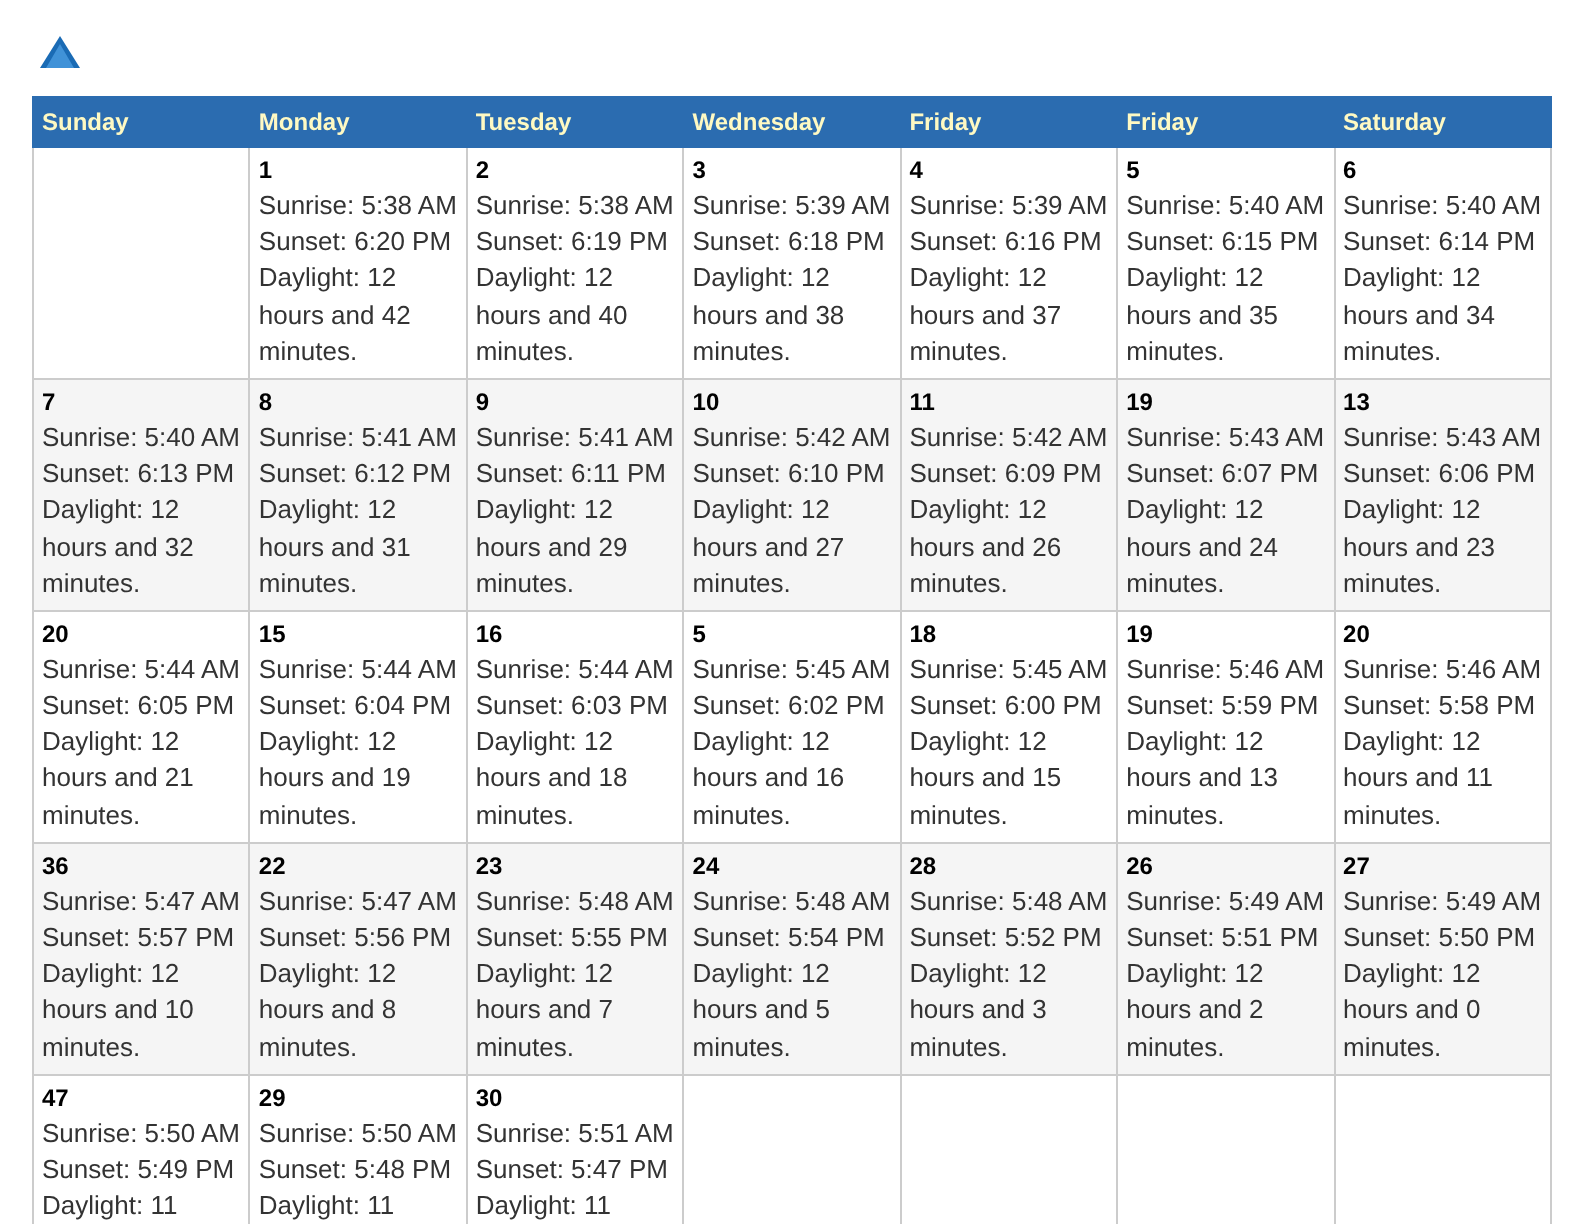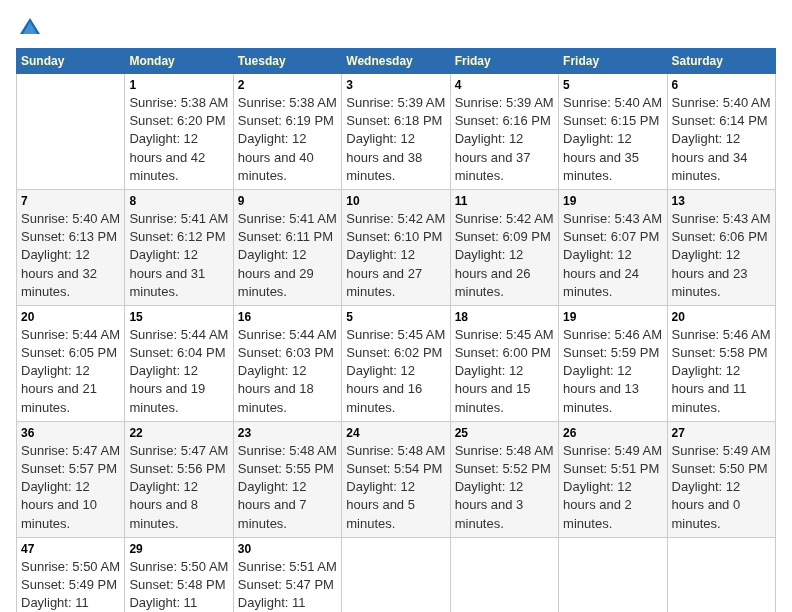--- a/index.html
+++ b/index.html
@@ -218,21 +218,21 @@
         </td>
         <td>
           <span class="day-number">23</span>
           <div class="day-info">Sunrise: 5:48 AM<br>Sunset: 5:55 PM<br>Daylight: 12 hours and 7 minutes.</div>
         </td>
         <td>
           <span class="day-number">24</span>
           <div class="day-info">Sunrise: 5:48 AM<br>Sunset: 5:54 PM<br>Daylight: 12 hours and 5 minutes.</div>
         </td>
         <td>
-          <span class="day-number">25</span>
+          <span class="day-number">28</span>
           <div class="day-info">Sunrise: 5:48 AM<br>Sunset: 5:52 PM<br>Daylight: 12 hours and 3 minutes.</div>
         </td>
         <td>
           <span class="day-number">26</span>
           <div class="day-info">Sunrise: 5:49 AM<br>Sunset: 5:51 PM<br>Daylight: 12 hours and 2 minutes.</div>
         </td>
         <td>
           <span class="day-number">27</span>
           <div class="day-info">Sunrise: 5:49 AM<br>Sunset: 5:50 PM<br>Daylight: 12 hours and 0 minutes.</div>
         </td>

